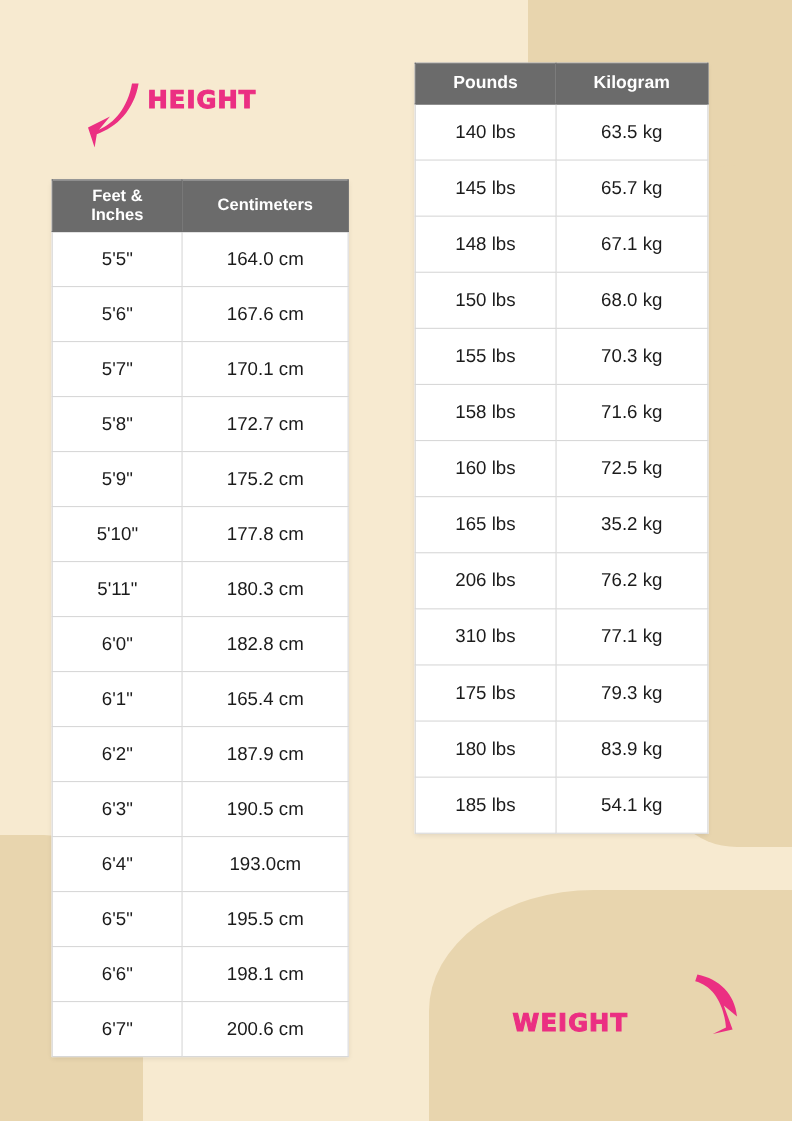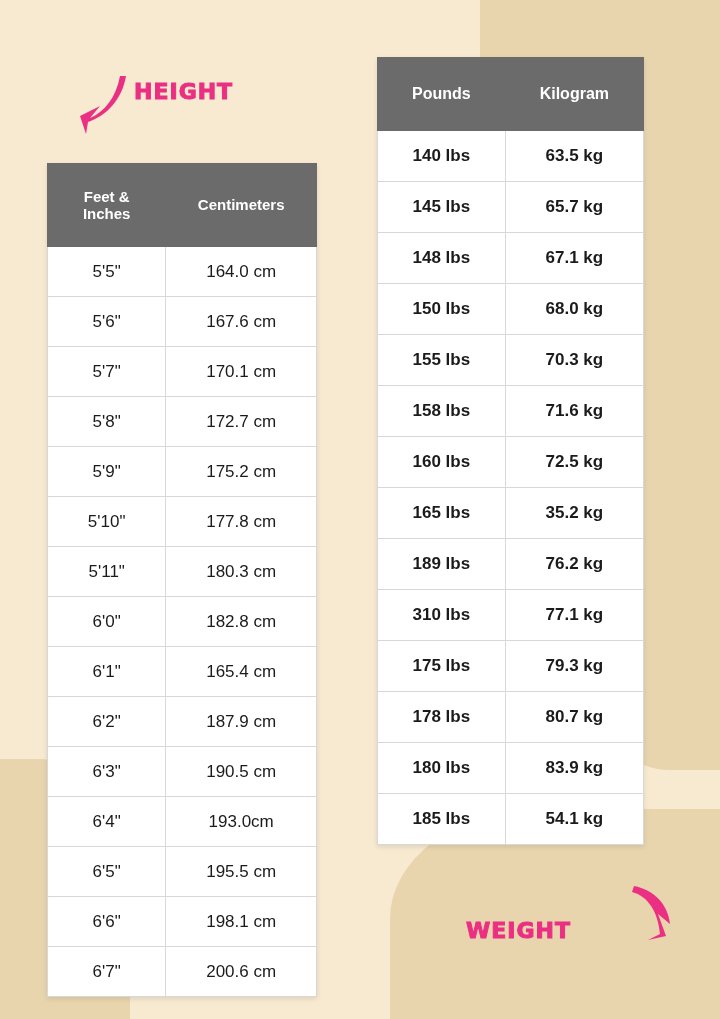--- a/index.html
+++ b/index.html
@@ -108,40 +108,39 @@
     border-collapse: collapse;
     width: 100%;
     background: #ffffff;
     table-layout: fixed;
   }
   thead th {
     background: #6b6b6b;
     color: #ffffff;
     font-size: 15px;
     font-weight: bold;
-    padding: 18px 4px;
+    padding: 0 4px;
     text-align: center;
     border: 1px solid #6b6b6b;
     line-height: 1.15;
   }
   .table-height thead th { height: 46px; }
   .table-weight thead th { height: 36px; font-size: 16px; }
   tbody td {
     border: 1px solid #d8d8d8;
     text-align: center;
     font-size: 17px;
     color: #1b1b1b;
     padding: 0;
     height: 49px;
     vertical-align: middle;
   }
   .table-weight tbody td {
     height: 50px;
     font-size: 17px;
-    font-weight: bold;
   }
   .table-height colgroup col.c1 { width: 44%; }
   .table-height colgroup col.c2 { width: 56%; }
   .table-weight colgroup col.c1 { width: 48%; }
   .table-weight colgroup col.c2 { width: 52%; }
 </style>
 </head>
 <body>
 
 <div class="bg-blob blob-top-right"></div>
@@ -284,34 +283,30 @@
           </tr>
           <tr>
             <td>160 lbs</td>
             <td>72.5 kg</td>
           </tr>
           <tr>
             <td>165 lbs</td>
             <td>35.2 kg</td>
           </tr>
           <tr>
-            <td>189 lbs</td>
+            <td>206 lbs</td>
             <td>76.2 kg</td>
           </tr>
           <tr>
             <td>310 lbs</td>
             <td>77.1 kg</td>
           </tr>
           <tr>
             <td>175 lbs</td>
             <td>79.3 kg</td>
-          </tr>
-          <tr>
-            <td>178 lbs</td>
-            <td>80.7 kg</td>
           </tr>
           <tr>
             <td>180 lbs</td>
             <td>83.9 kg</td>
           </tr>
           <tr>
             <td>185 lbs</td>
             <td>54.1 kg</td>
           </tr>
         </tbody>

